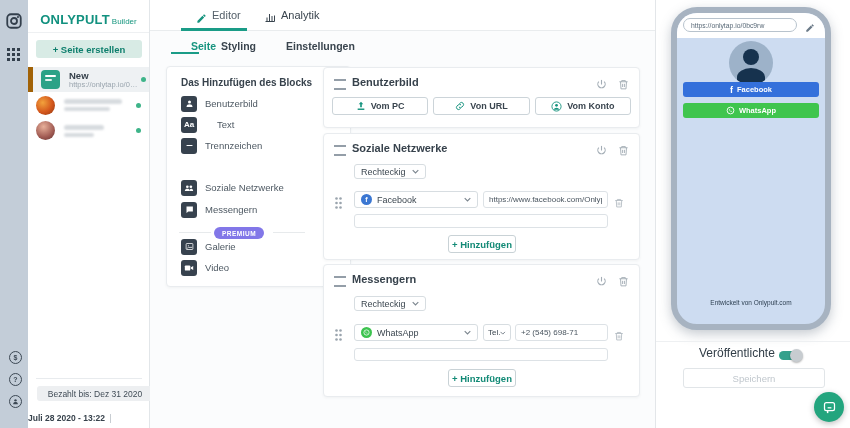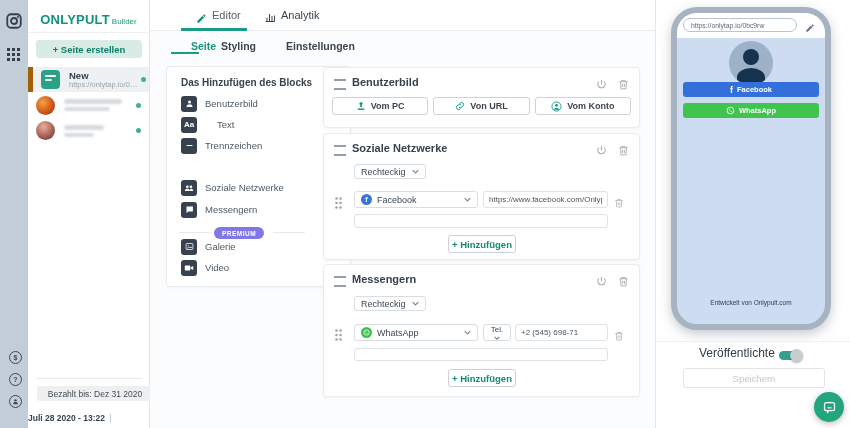--- a/index.html
+++ b/index.html
@@ -415,21 +415,21 @@
               <circle cx="12" cy="12" r="9"></circle>
               <path d="M8.5 9.5c0 3 3 6 6 6l1.5-1.8-2.3-1.2-1 .8c-1-.5-1.8-1.3-2.3-2.3l.8-1-1.2-2.3z" fill="#fff" stroke="none"></path>
             </svg>
         </span>
         <span>WhatsApp</span>
           <span class="spacer"></span>
         <svg width="7" height="5" viewBox="0 0 10 6" fill="none" stroke="#7c868f" stroke-width="1.6">
             <path d="M1 1l4 4 4-4"></path>
           </svg>
       </div>
-      <div class="abs sel" style="left:159px;top:59px;width:28px;height:17px;padding:0 4px;font-size:8px;flex-direction:column;">
+      <div class="abs sel" style="left:159px;top:59px;width:28px;height:17px;padding:0 4px;font-size:8px;">
         <span>Tel.</span>
           <span class="spacer"></span>
         <svg width="6" height="4" viewBox="0 0 10 6" fill="none" stroke="#7c868f" stroke-width="1.8">
             <path d="M1 1l4 4 4-4"></path>
           </svg>
       </div>
       <input class="abs inp" style="left: 191px; top: 59px; width: 93px; height: 17px;" value="+2 (545) 698-71">
       <span class="abs" style="left:290px;top:62px;color:#b0b8bf;">
         <svg width="10" height="10" viewBox="0 0 24 24" fill="none" stroke="currentColor" stroke-width="2">
             <path d="M3 6h18"></path>

